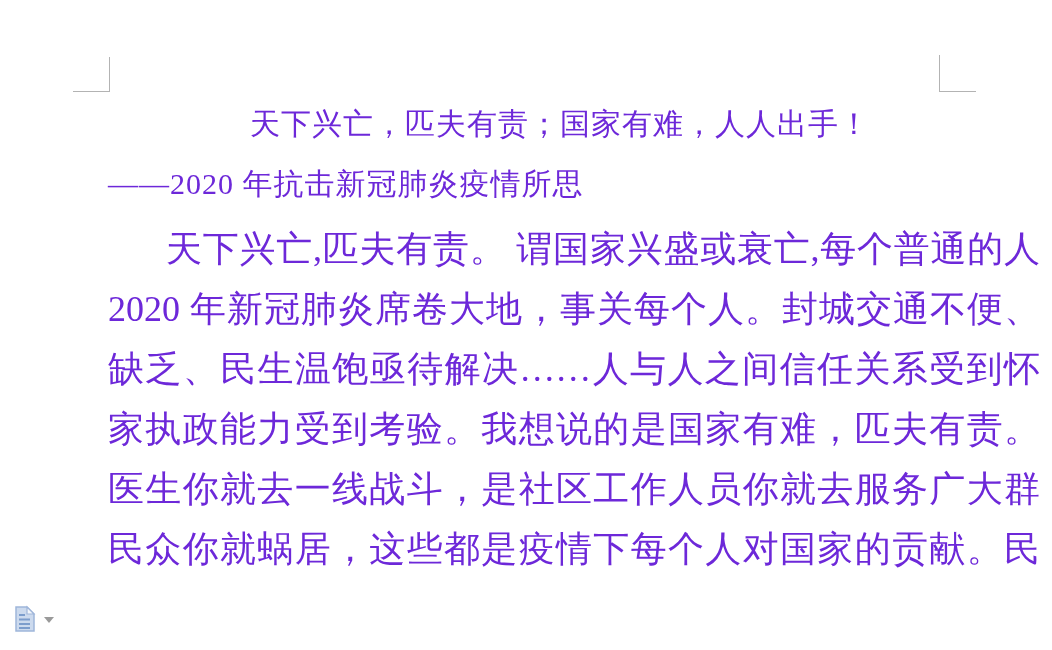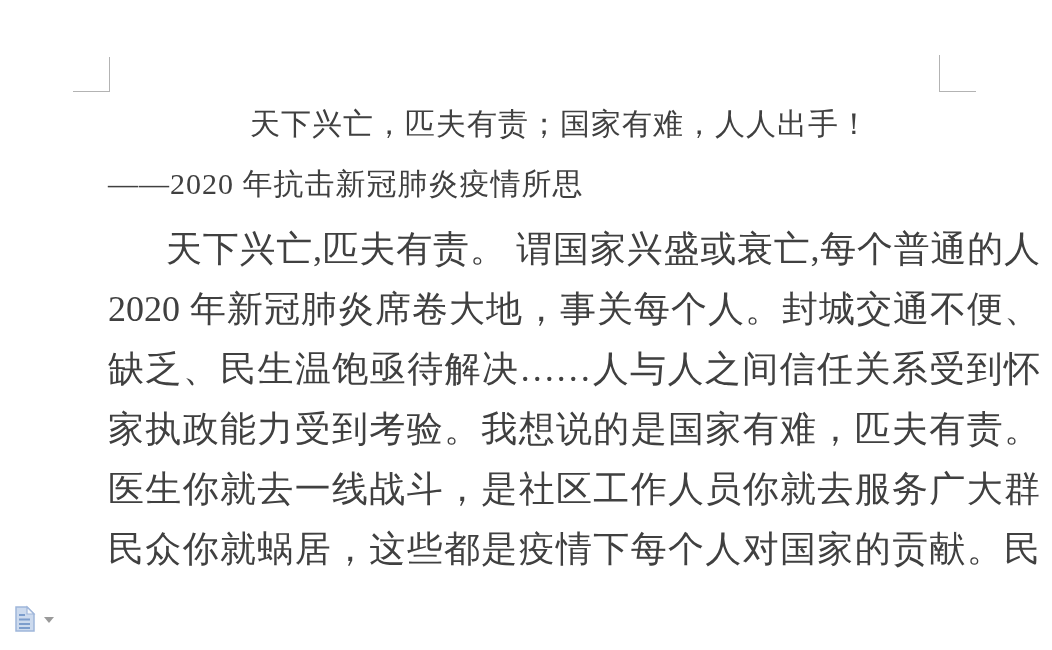--- a/index.html
+++ b/index.html
@@ -9,21 +9,21 @@
     height: 650px;
     overflow: hidden;
     background: #ffffff;
     font-family: "Liberation Serif", "DejaVu Serif", serif;
   }
   .page {
     position: relative;
     width: 1052px;
     height: 650px;
     background: #ffffff;
-    color: #404040;
+    color: #6d28d9;
   }
   
   .mark {
     position: absolute;
     box-sizing: border-box;
   }
   .mark-tl {
     left: 73px; top: 57px;
     width: 37px; height: 35px;
     border-right: 1px solid #b3b3b3;

